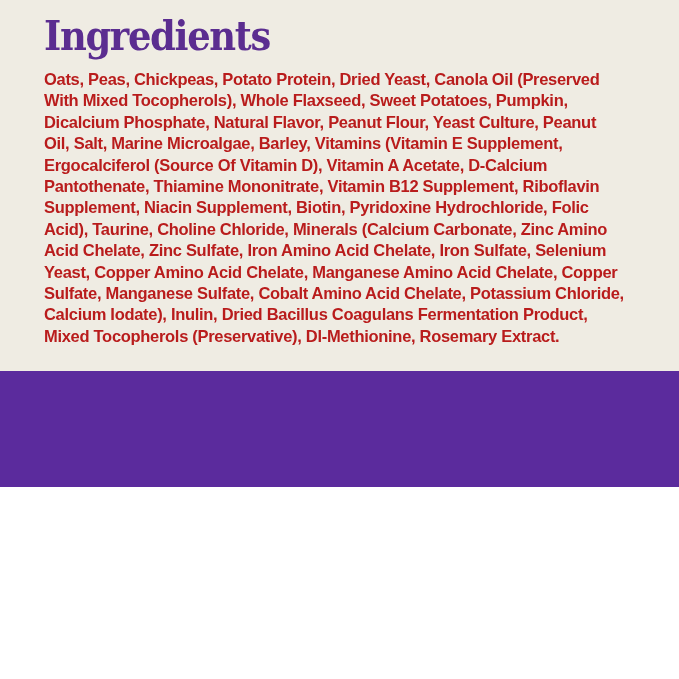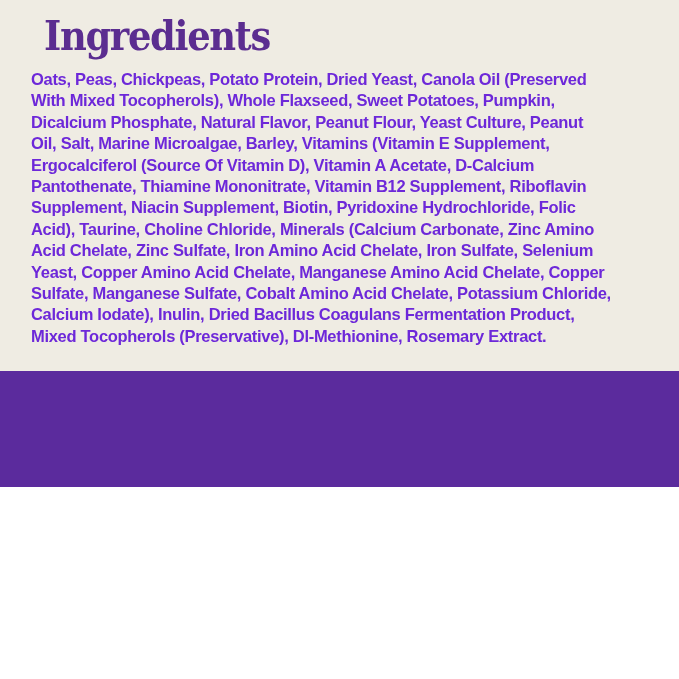--- a/index.html
+++ b/index.html
@@ -24,22 +24,22 @@
     letter-spacing:-1.5px;
     transform:scaleX(.9);
     transform-origin:0 0;
     white-space:pre;
   }
   .ingredients-title{
     left:44px;top:16px;
     color:#5B2D90;
   }
   .ingredients-text{
-    position:absolute;left:31px;top:69px;
-    color:#6d28d9;
+    position:absolute;left:44px;top:69px;
+    color:#b91c1c;
     font-size:16.5px;
     font-weight:bold;
     letter-spacing:-0.3px;
     line-height:21.4px;
     white-space:pre;
   }
 </style>
 </head>
 <body>
 

